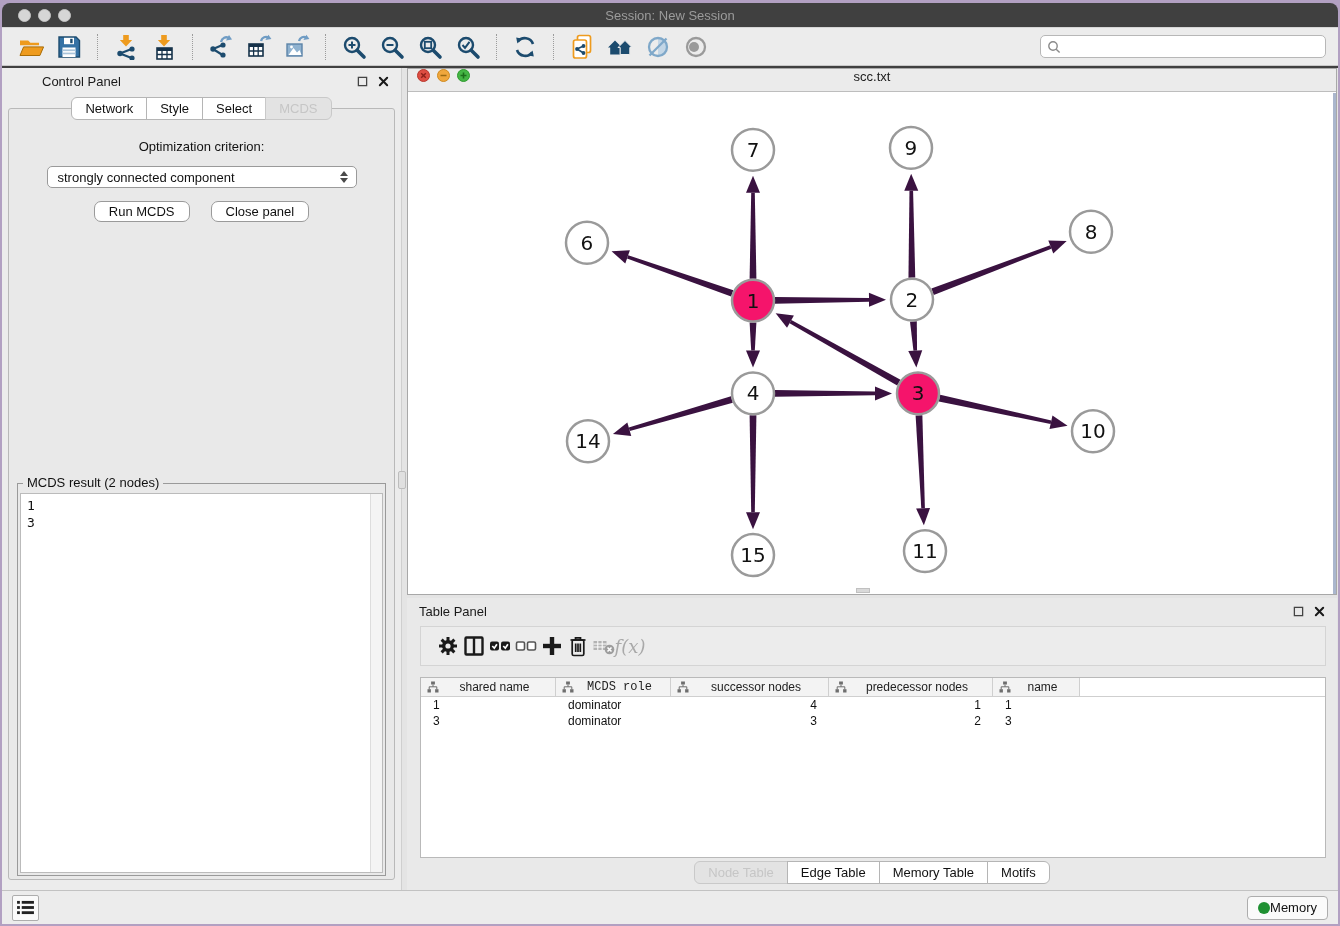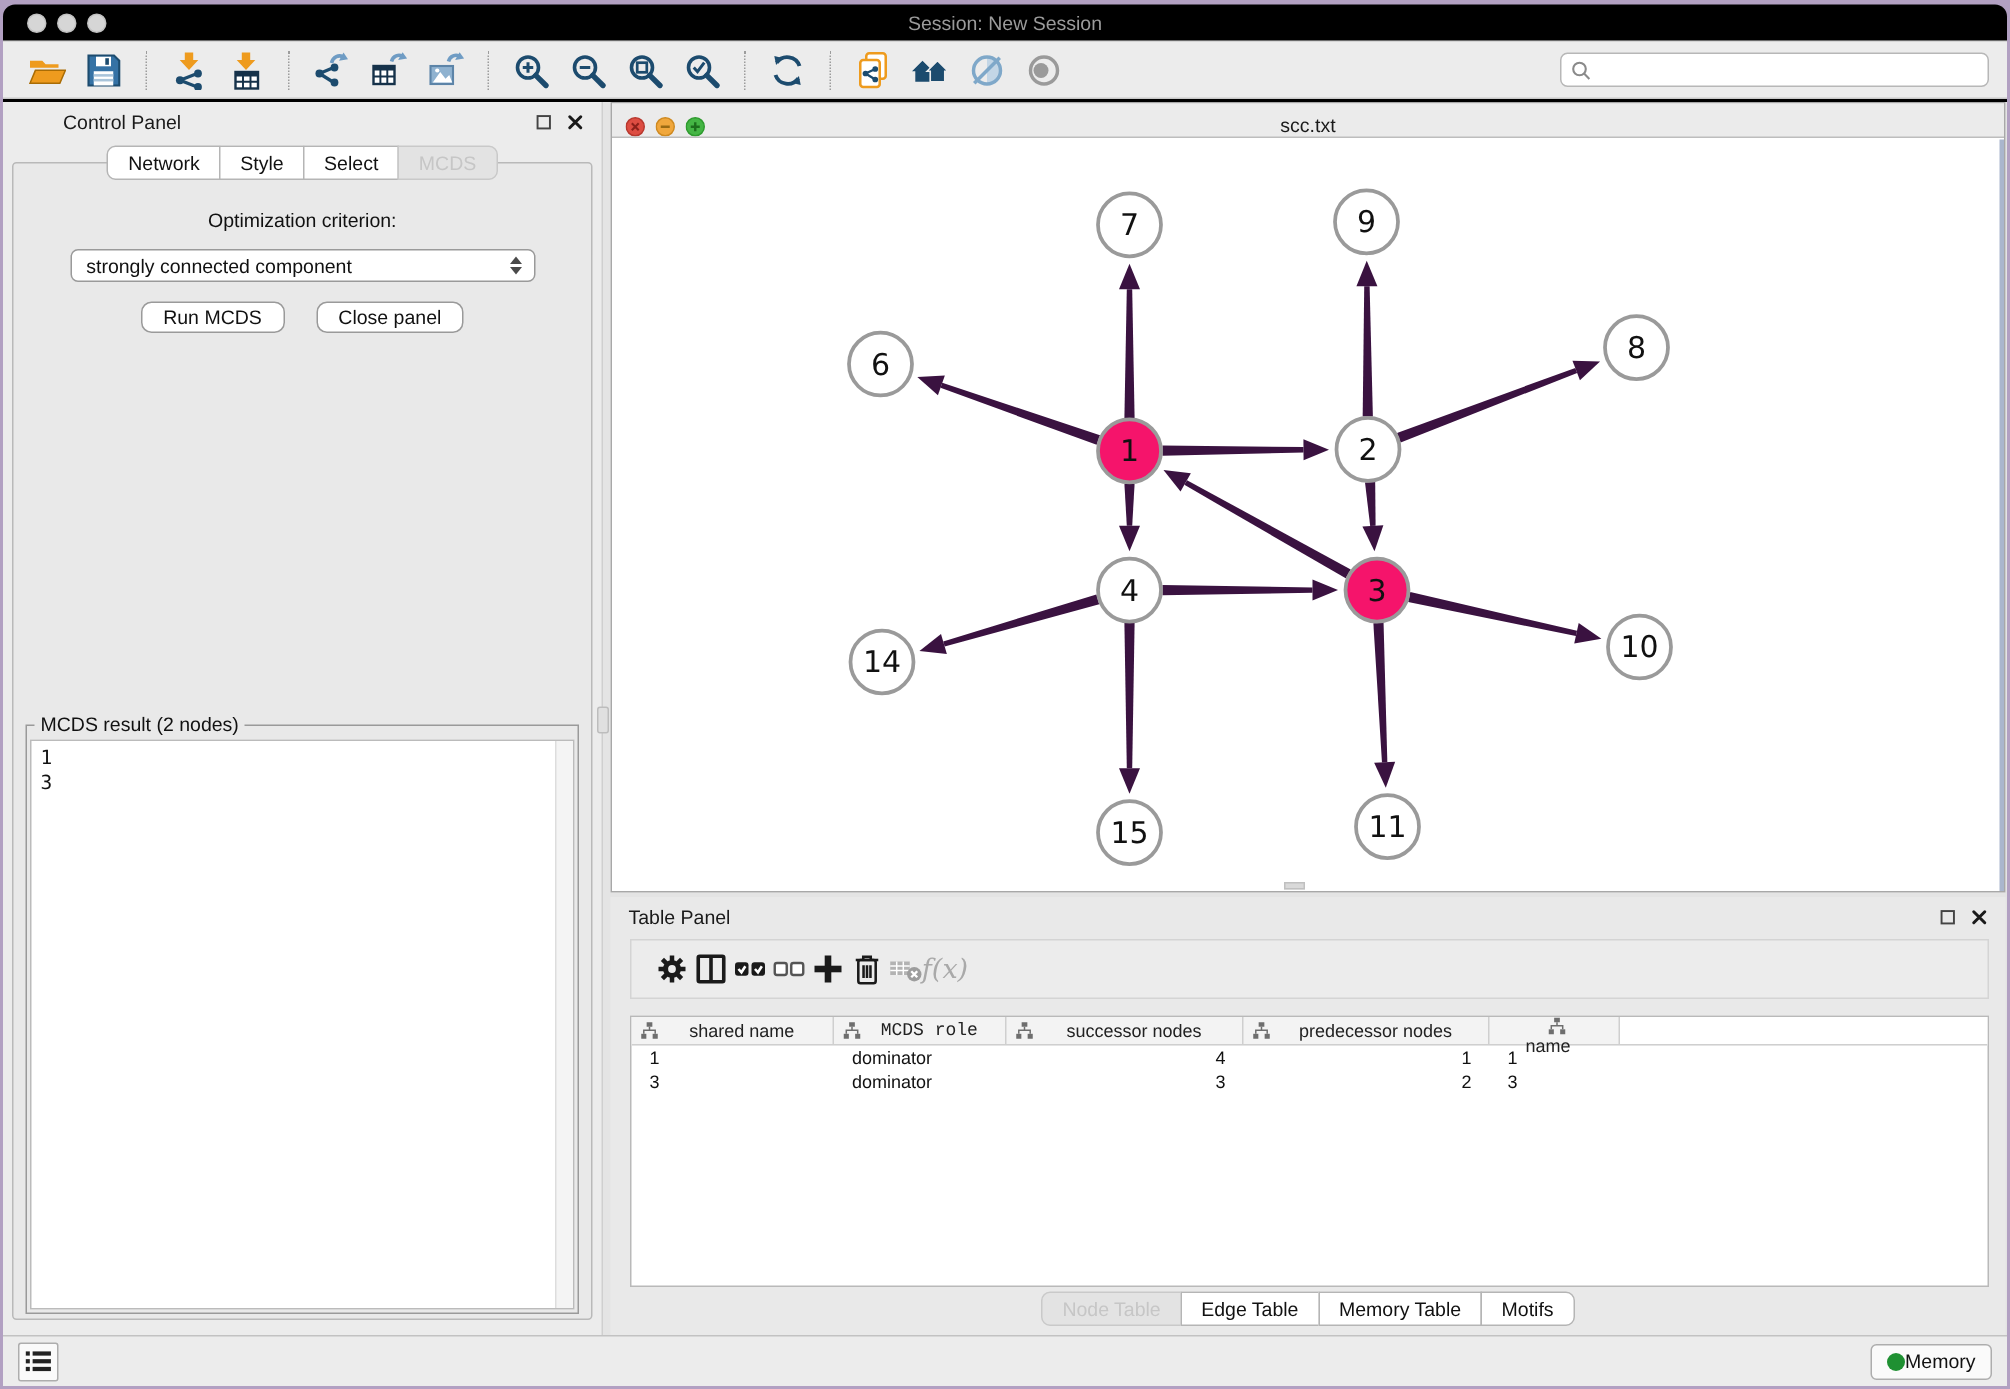--- a/index.html
+++ b/index.html
@@ -1,20 +1,20 @@
 <!DOCTYPE html>
 <html><head>
 <meta charset="utf-8">
 <style>
   * { margin:0; padding:0; box-sizing:border-box; }
   html,body { width:1340px; height:926px; overflow:hidden; }
   body { background:#b2a0c2; font-family:"Liberation Sans", sans-serif; position:relative; }
 
   .frame { position:absolute; left:2px; top:3px; width:1336px; height:921px;
-           background:#000000; border-radius:8px 8px 0 0; overflow:hidden; }
+           background:#404040; border-radius:8px 8px 0 0; overflow:hidden; }
 
   
   .titlebar { height:25px; border-bottom:1px solid #d6d6d6; position:relative;
               display:flex; align-items:center; padding-left:16px; }
   .tl { width:13px; height:13px; border-radius:50%; margin-right:7px;
         background:#d6d6d6; border:1px solid #c2c2c2; }
   .app-title { position:absolute; left:0; right:0; text-align:center;
                font-size:13px; color:#9b9b9b; }
 
   
@@ -75,21 +75,21 @@
 
   
   .right-area { position:absolute; left:400px; right:0; top:0; bottom:0; background:#e4e4e4; }
   .splitter-handle { position:absolute; left:-4px; top:403px; width:8px; height:18px;
                      background:#e0e0e0; border:1px solid #bdbdbd; border-radius:2px; z-index:5; }
 
   
   .network-window { position:absolute; left:5px; right:1px; top:0; height:527px;
                     border:1px solid #a8a8a8; background:#fff; }
   .net-titlebar { height:23px; background:#ebebeb; border-bottom:1px solid #bdbdbd;
-                  position:relative; display:flex; align-items:flex-end; padding-left:9px; }
+                  position:relative; display:flex; align-items:flex-start; padding-left:9px; }
   .net-titlebar svg.light { width:13px; height:13px; margin-right:7px; }
   .net-title { position:absolute; left:0; right:0; text-align:center; font-size:13px; color:#1a1a1a; }
   .net-canvas { position:absolute; left:0; right:0; top:24px; bottom:0; background:#fff; }
   .net-canvas svg { width:100%; height:100%; display:block; }
   .v-scroll { position:absolute; right:0; top:0; bottom:0; width:3px; background:#aab6cd; }
   .h-scroll-handle { position:absolute; left:448px; bottom:1px; width:14px; height:5px;
                      background:#d9d9d9; border:1px solid #c0c0c0; }
 
   
   .table-panel { position:absolute; left:5px; right:1px; top:530px; bottom:0; background:#e9e9e9; }
@@ -522,21 +522,21 @@
               </div>
               <div class="hcell" style="width: 164px;">
                 <svg viewBox="0 0 12 12">
                   <rect x="4.1" y="0.5" width="3.8" height="3" fill="#6e6e6e"></rect>
                   <rect x="0.5" y="8.2" width="3.4" height="3.3" fill="#6e6e6e"></rect>
                   <rect x="8.1" y="8.2" width="3.4" height="3.3" fill="#6e6e6e"></rect>
                   <path d="M6 3.5v2.3M2.2 8.2V5.8h7.6v2.4" stroke="#6e6e6e" fill="none"></path>
                 </svg>
                 <span class="lbl">predecessor nodes</span>
               </div>
-              <div class="hcell" style="width: 87px; flex-direction: column;">
+              <div class="hcell" style="width: 87px;">
                 <svg viewBox="0 0 12 12">
                   <rect x="4.1" y="0.5" width="3.8" height="3" fill="#6e6e6e"></rect>
                   <rect x="0.5" y="8.2" width="3.4" height="3.3" fill="#6e6e6e"></rect>
                   <rect x="8.1" y="8.2" width="3.4" height="3.3" fill="#6e6e6e"></rect>
                   <path d="M6 3.5v2.3M2.2 8.2V5.8h7.6v2.4" stroke="#6e6e6e" fill="none"></path>
                 </svg>
                 <span class="lbl">name</span>
               </div>
               <div class="hfill"></div>
             </div>

